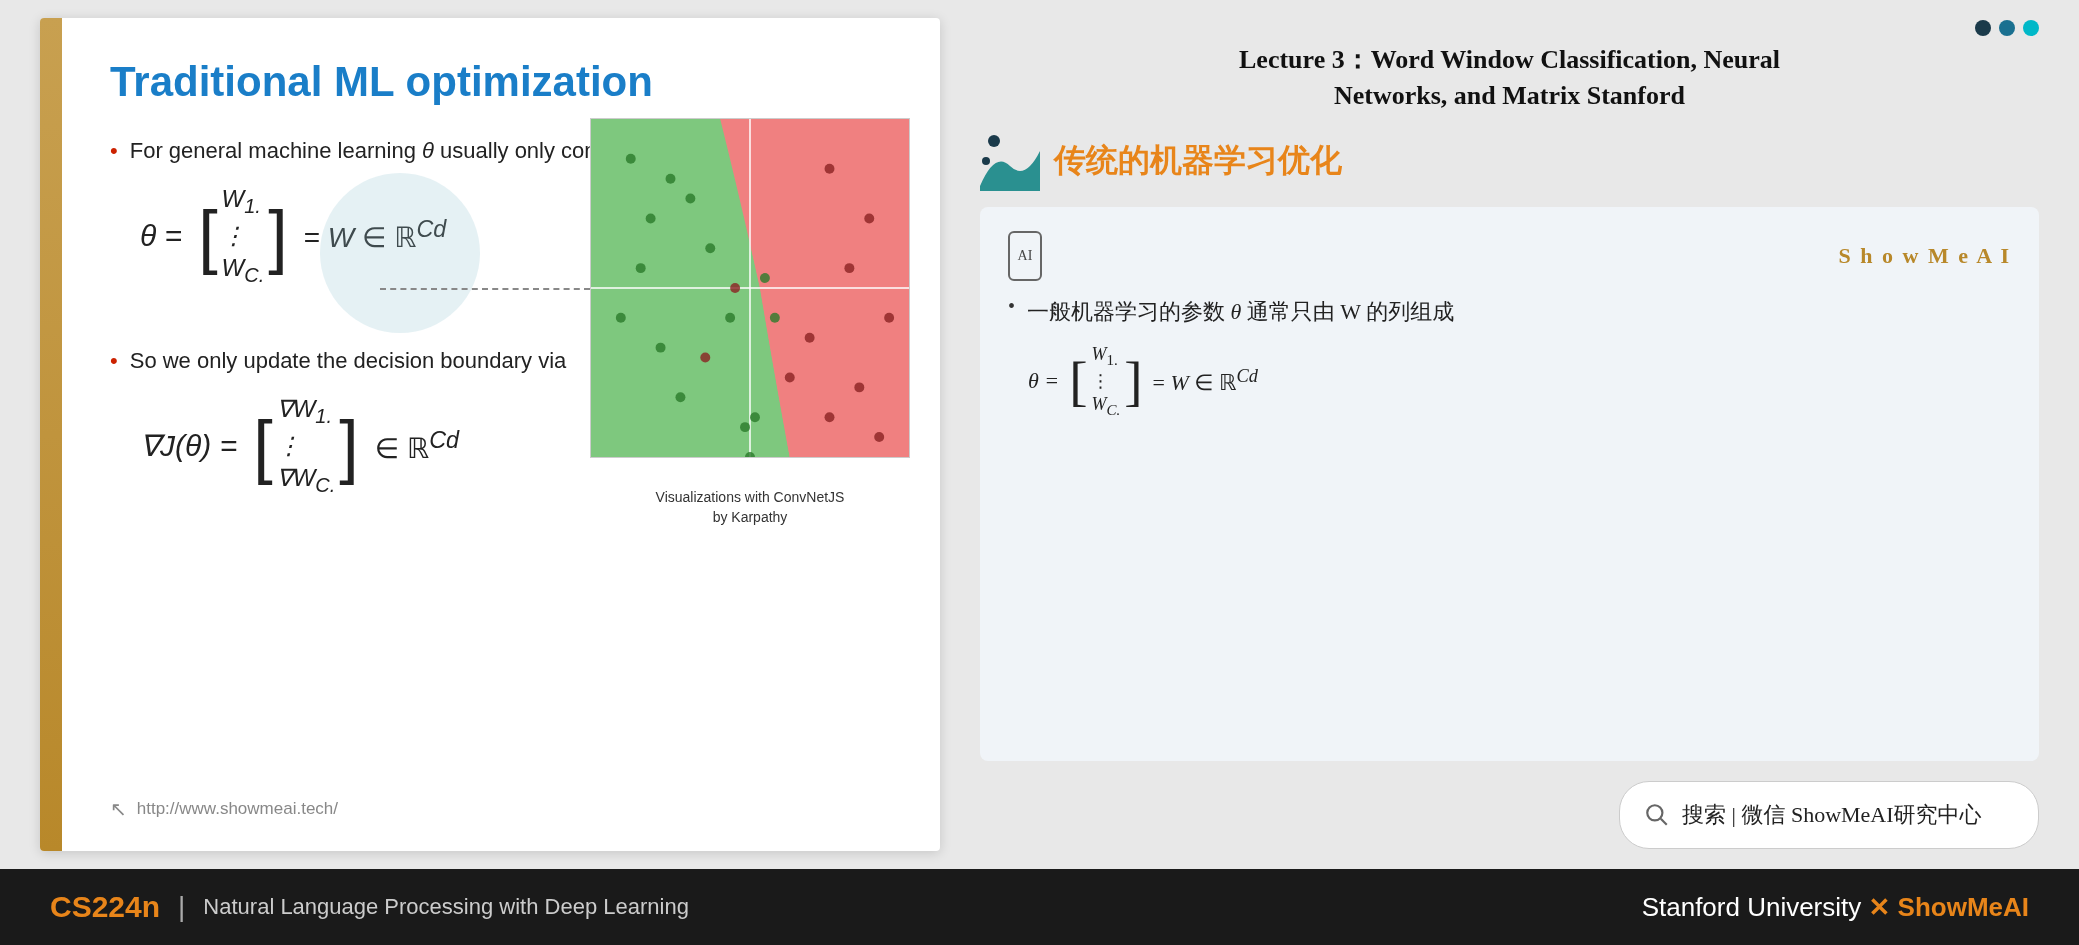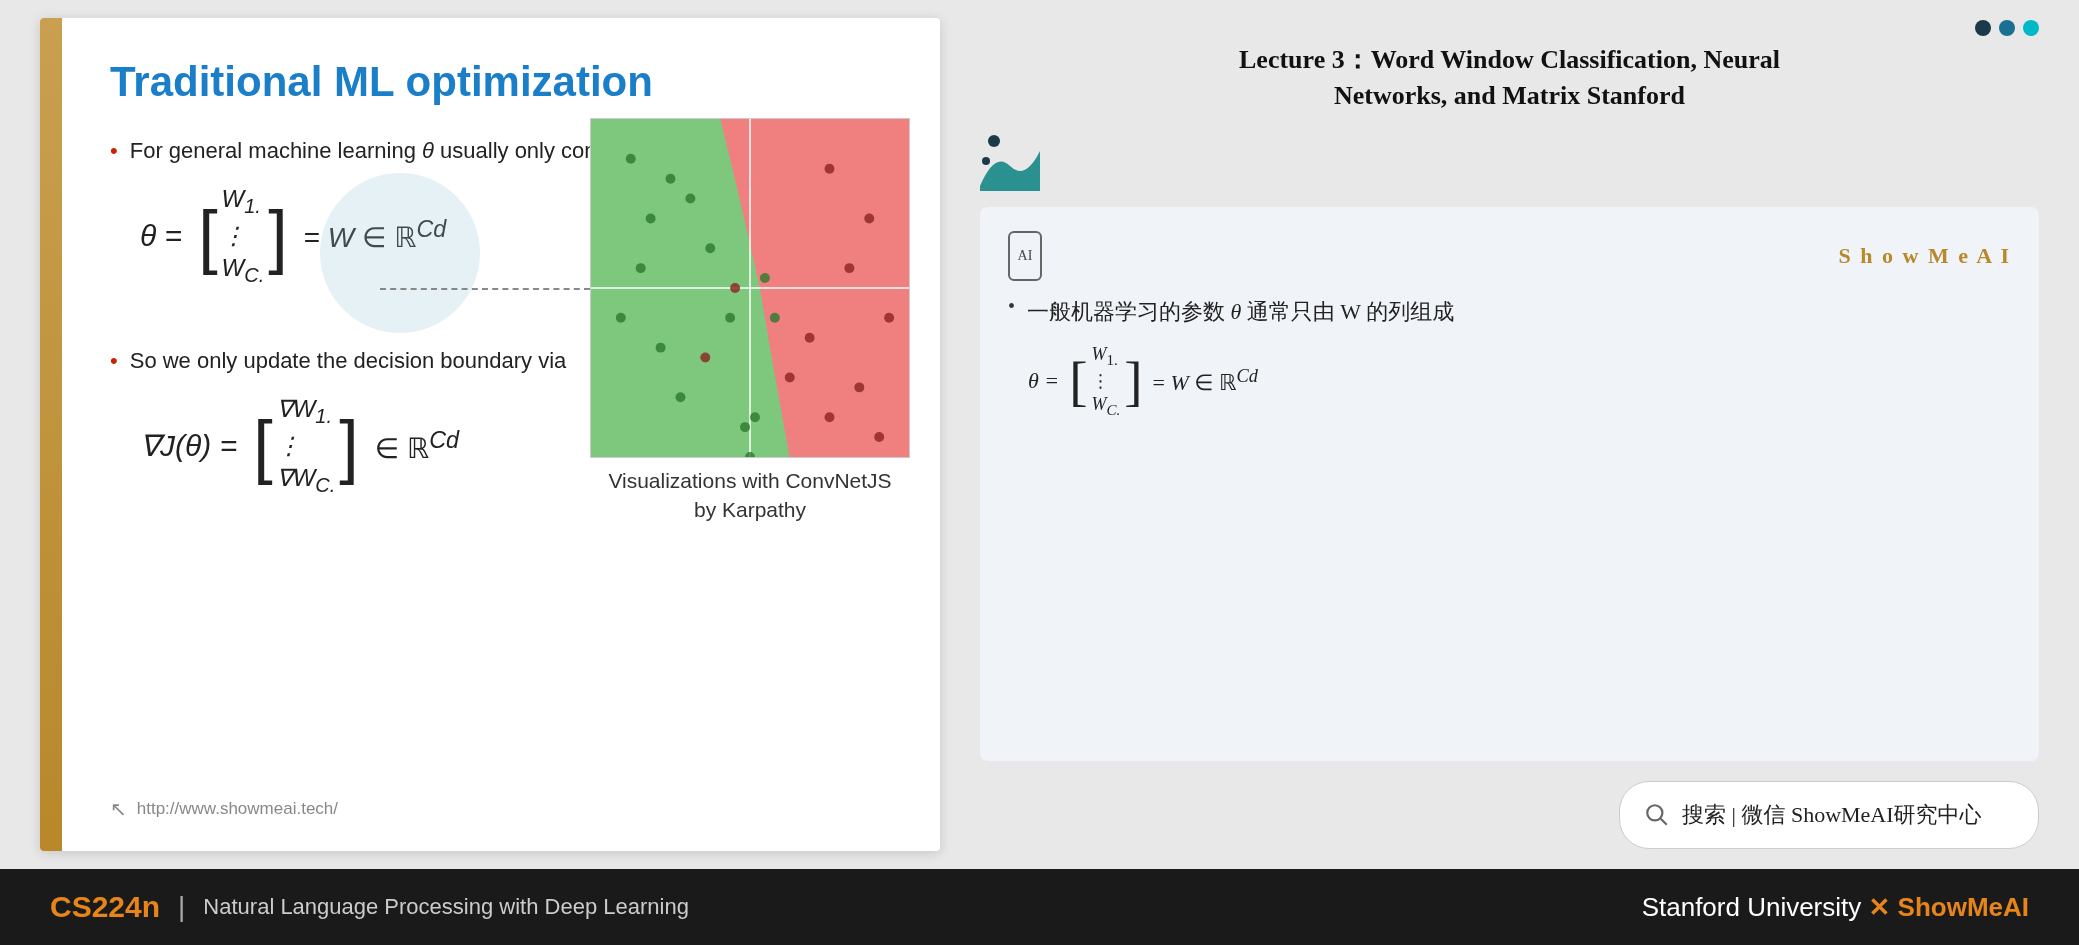--- a/index.html
+++ b/index.html
@@ -125,23 +125,23 @@
     }
 
     .scatter-plot {
       width: 320px;
       height: 340px;
       border: 1px solid #ccc;
     }
 
     .vis-caption {
       text-align: center;
-      font-size: 21px;
+      font-size: 14px;
       color: #333;
-      margin-top: 4px;
+      margin-top: 26px;
       line-height: 1.4;
     }
 
     
     .dashed-line-area {
       position: absolute;
       top: 270px;
       left: 340px;
       right: 350px;
       height: 2px;
@@ -505,20 +505,21 @@
       <div class="lecture-title-text">Networks, and Matrix Stanford</div>
     </div>
 
     <div class="lecture-subtitle-row">
 
       <svg class="lecture-icon" viewBox="0 0 60 60" xmlns="http://www.w3.org/2000/svg">
         <circle cx="14" cy="10" r="6" fill="#1a3a4a"></circle>
         <path d="M 0 55 Q 15 20, 30 35 Q 45 50, 60 20 L 60 60 L 0 60 Z" fill="#2a9090"></path>
         <circle cx="6" cy="30" r="4" fill="#1a3a4a"></circle>
       </svg>
+      <div class="lecture-subtitle-cn">传统的机器学习优化</div>
     </div>
 
     <div class="translation-card">
       <div class="showmeai-badge-row">
         <div class="ai-icon-box">
           <span>AI</span>
         </div>
         <div class="showmeai-brand">S h o w M e A I</div>
       </div>
 

